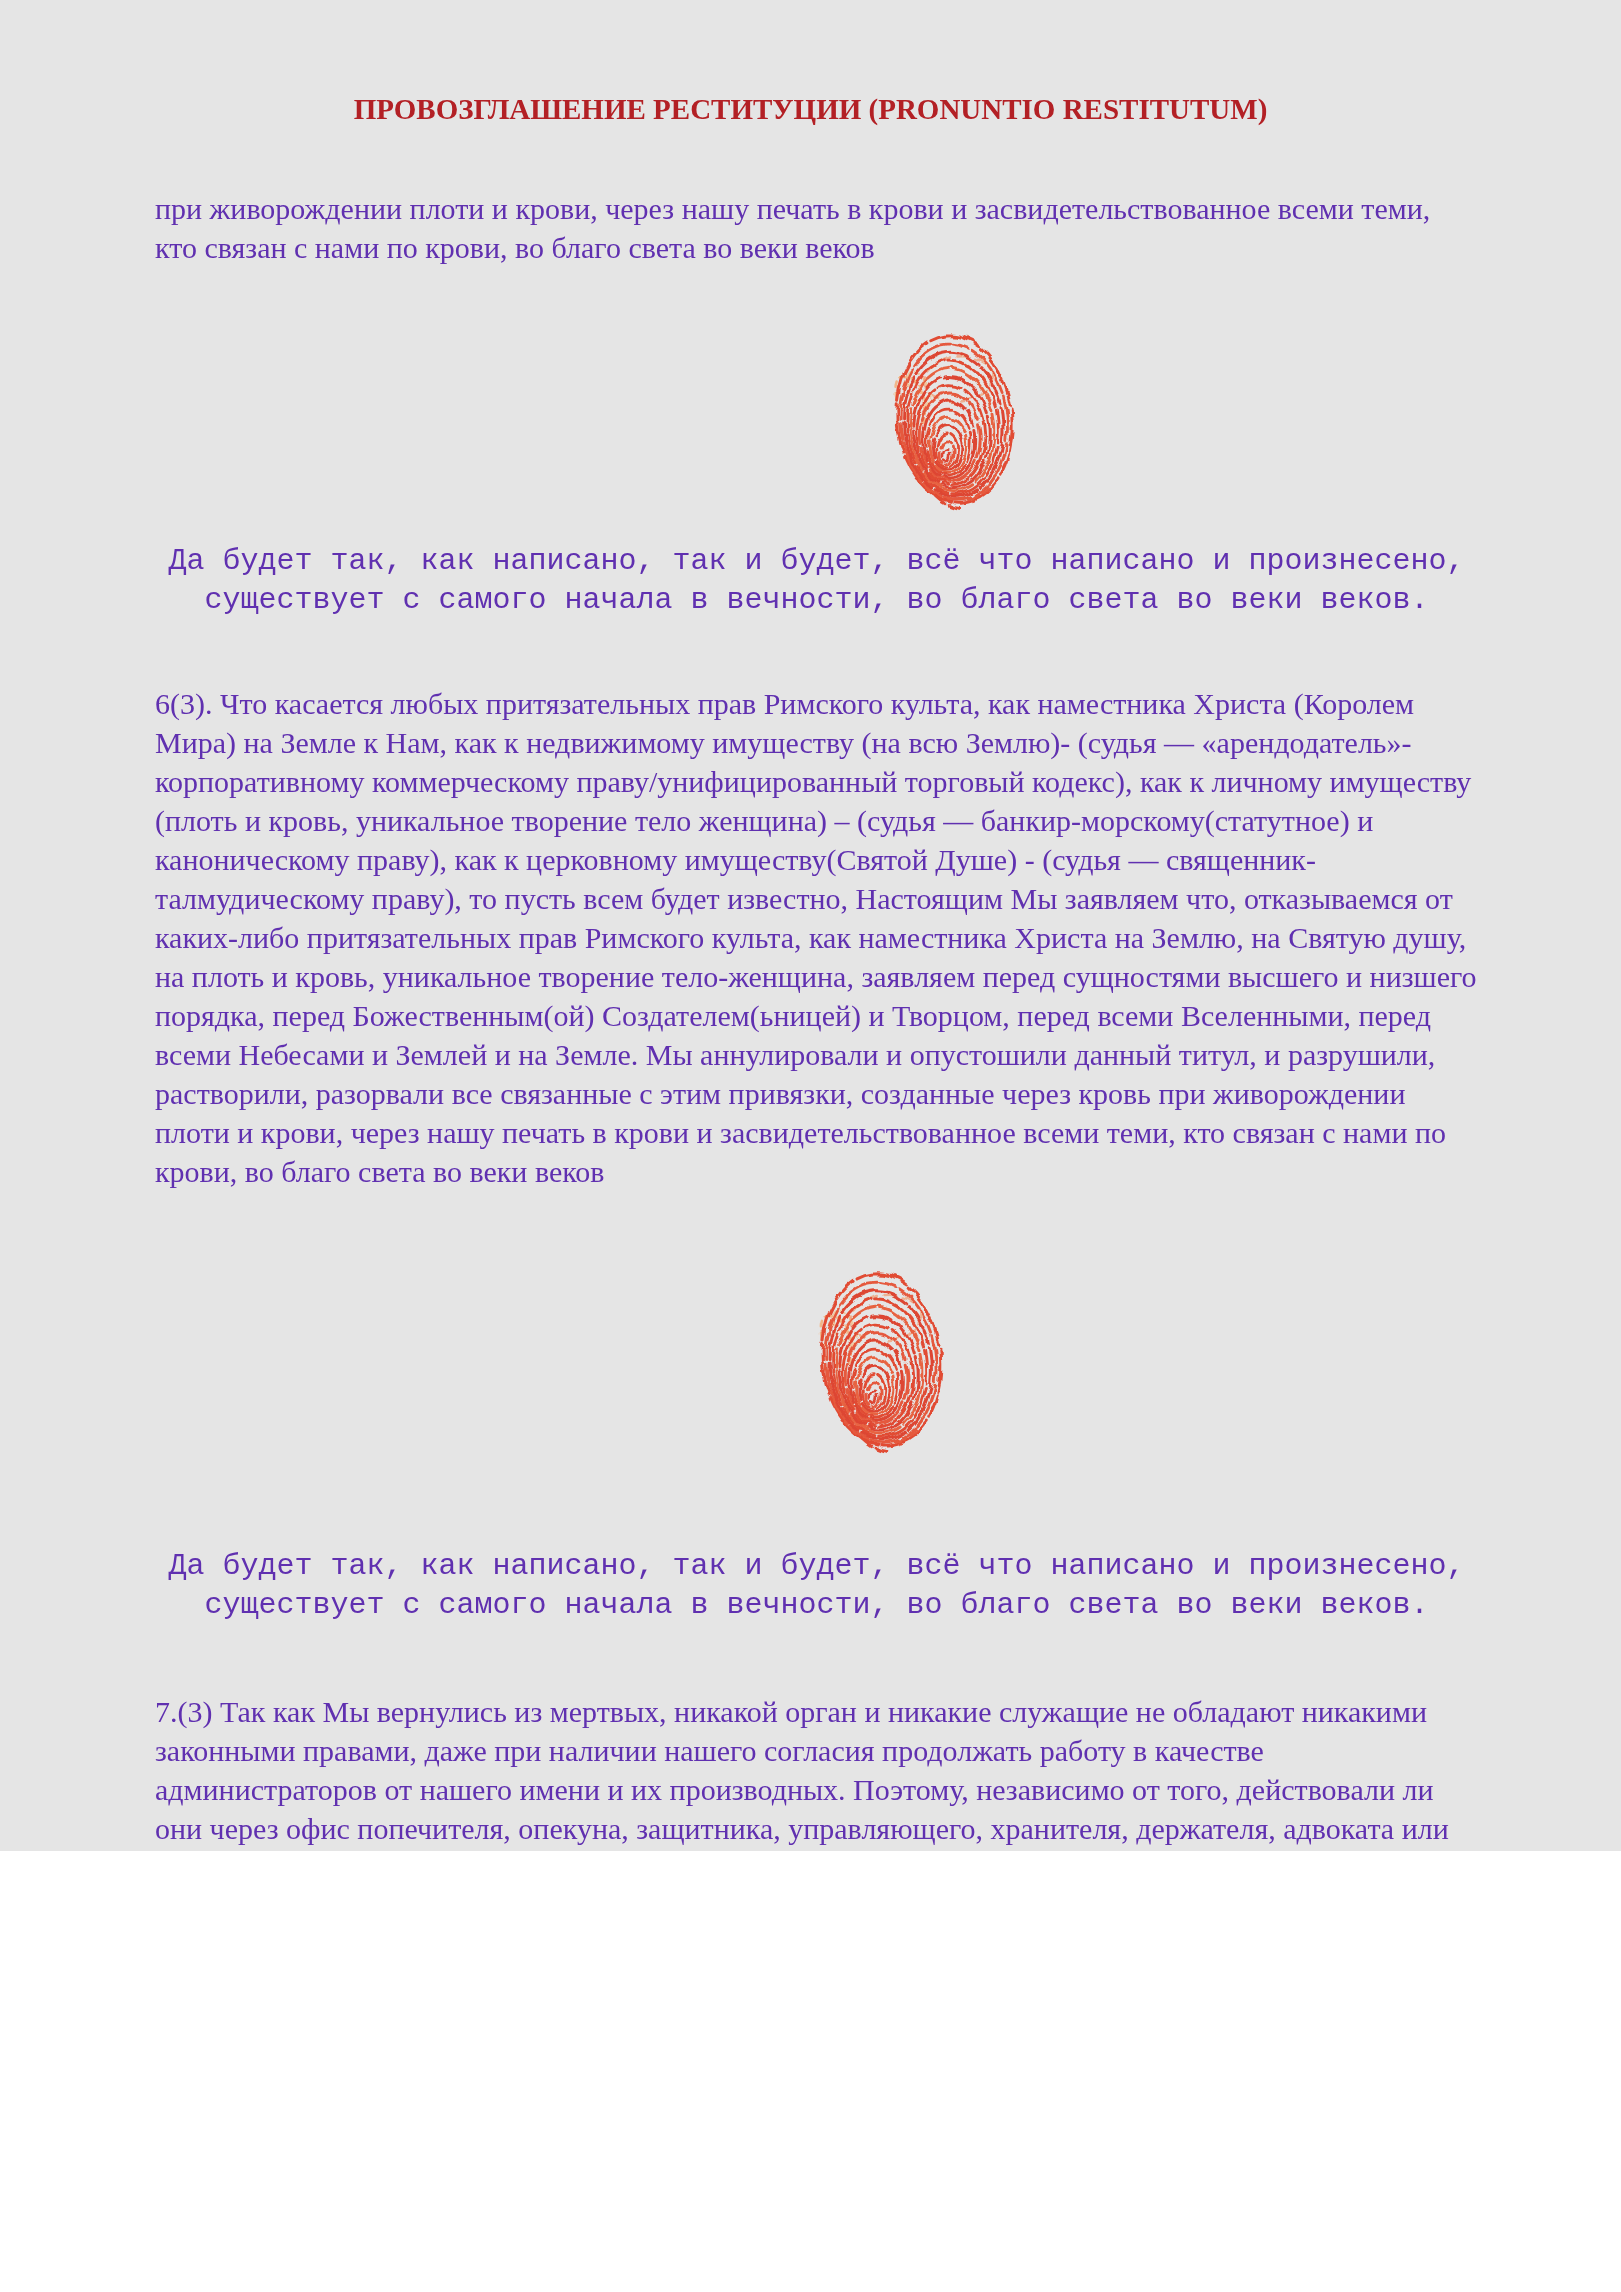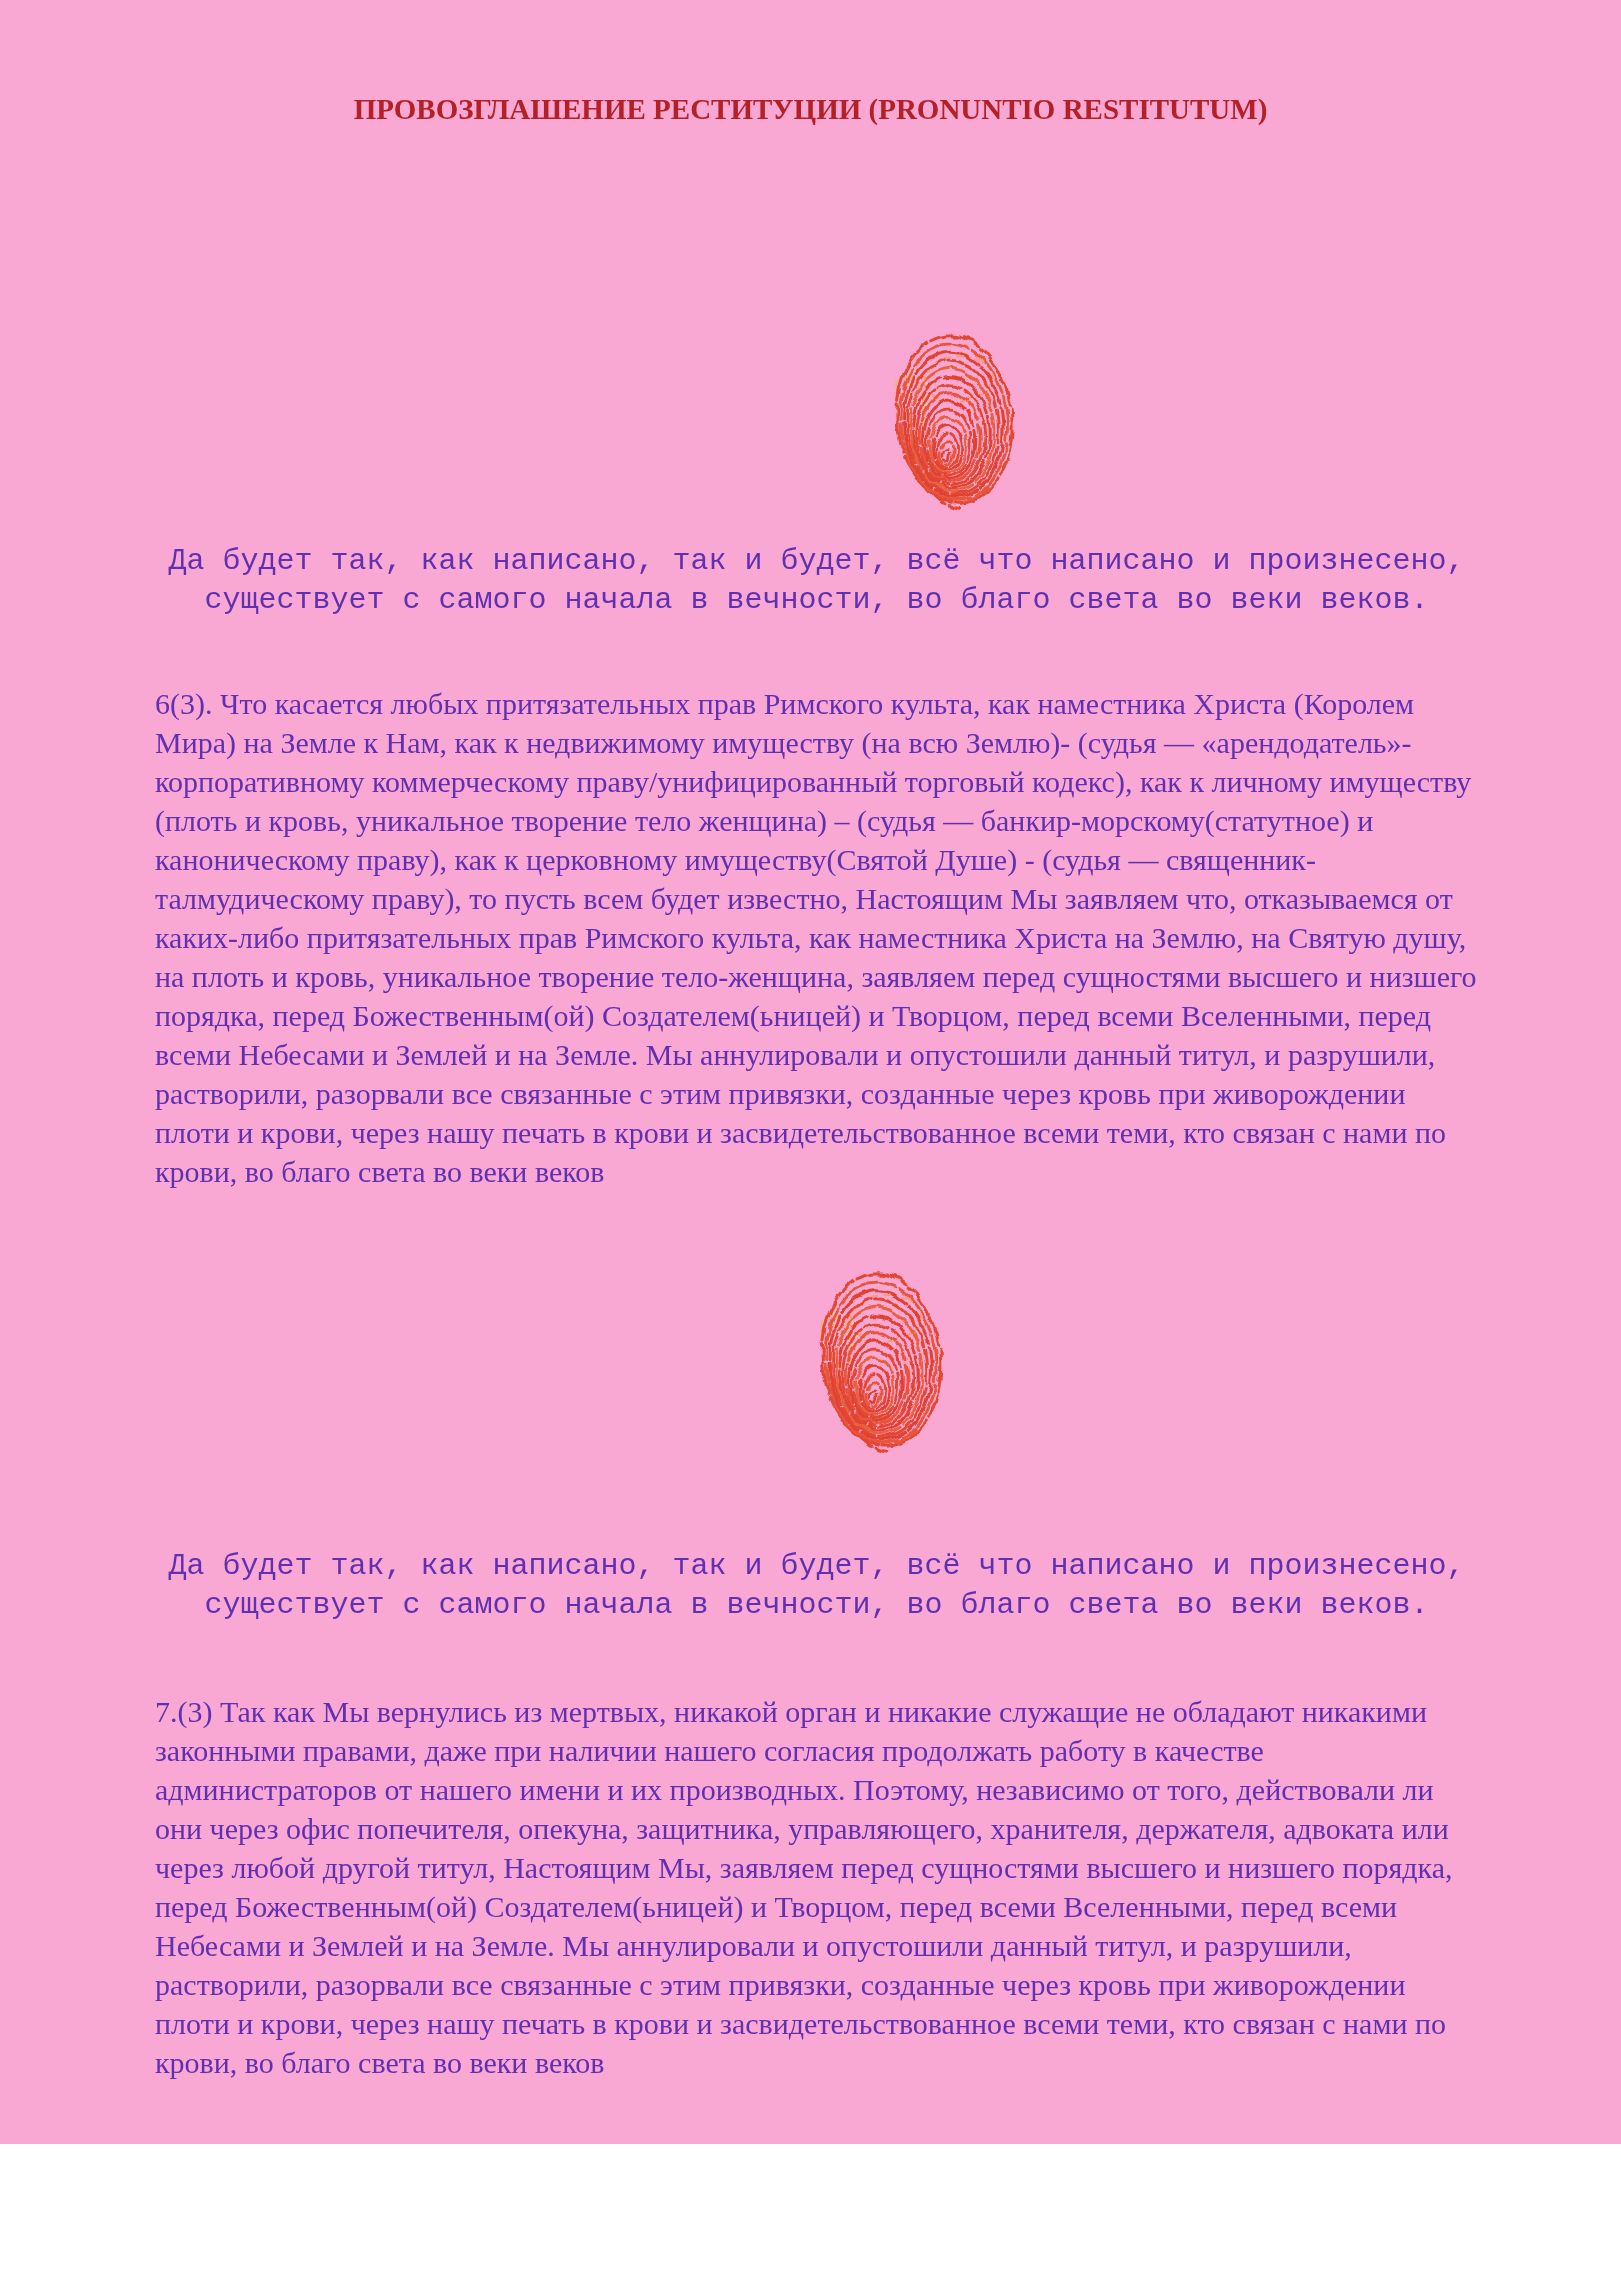--- a/index.html
+++ b/index.html
@@ -1,20 +1,20 @@
 <!DOCTYPE html>
 <html lang="ru"><head>
 <meta charset="utf-8">
 <style>
   html, body { margin: 0; padding: 0; background: #ffffff; }
   .page {
     position: relative;
     width: 1621px;
-    height: 2144px;
-    background: #f9a8d4;
+    height: 1851px;
+    background: #e5e5e5;
     margin: 0 auto;
     overflow: hidden;
     font-family: "Liberation Serif", "DejaVu Serif", serif;
   }
   .doc-header {
     position: absolute;
     top: 90px;
     left: 0;
     width: 100%;
     text-align: center;
@@ -80,20 +80,21 @@
     </symbol>
   </defs>
 </svg>
 
 <div class="page">
 
   <header class="doc-header">
     <div>ПРОВОЗГЛАШЕНИЕ РЕСТИТУЦИИ (PRONUNTIO RESTITUTUM)</div>
   </header>
 
+  <p class="par par-intro">при живорождении плоти и крови, через нашу печать в крови и засвидетельствованное всеми теми, кто связан с нами по крови, во благо света во веки веков</p>
 
   <div class="fingerprint fp-1">
     <svg viewBox="0 0 160 220" role="img">
         <use href="#fpSymbol"></use>
       </svg>
   </div>
 
   <p class="par centered affirm-1">Да будет так, как написано, так и будет, всё что написано и произнесено, существует с самого начала в вечности, во благо света во веки веков.</p>
 
   <p class="par par-6">6(3). Что касается любых притязательных прав Римского культа, как наместника Христа (Королем Мира) на Земле к Нам, как к недвижимому имуществу (на всю Землю)- (судья — «арендодатель»- корпоративному коммерческому праву/унифицированный торговый кодекс), как к личному имуществу (плоть и кровь, уникальное творение тело женщина) – (судья — банкир-морскому(статутное) и каноническому праву), как к церковному имуществу(Святой Душе) - (судья — священник- талмудическому праву), то пусть всем будет известно, Настоящим Мы заявляем что, отказываемся от каких-либо притязательных прав Римского культа, как наместника Христа на Землю, на Святую душу, на плоть и кровь, уникальное творение тело-женщина, заявляем перед сущностями высшего и низшего порядка, перед Божественным(ой) Создателем(ьницей) и Творцом, перед всеми Вселенными, перед всеми Небесами и Землей и на Земле. Мы аннулировали и опустошили данный титул, и разрушили, растворили, разорвали все связанные с этим привязки, созданные через кровь при живорождении плоти и крови, через нашу печать в крови и засвидетельствованное всеми теми, кто связан с нами по крови, во благо света во веки веков</p>

